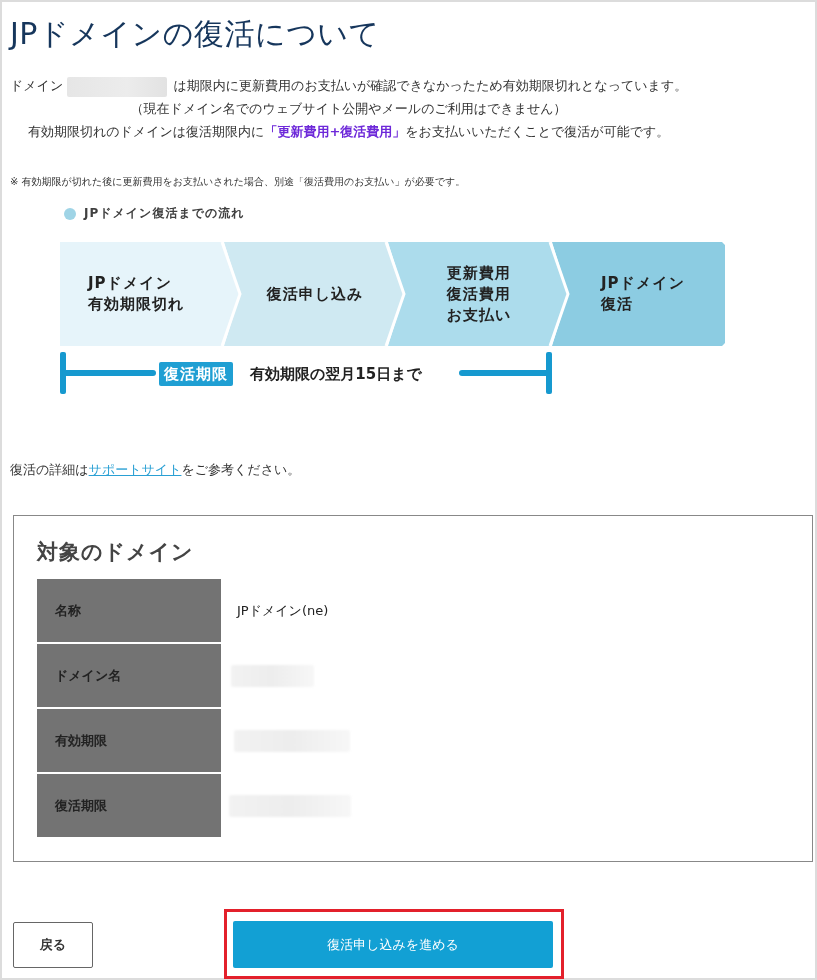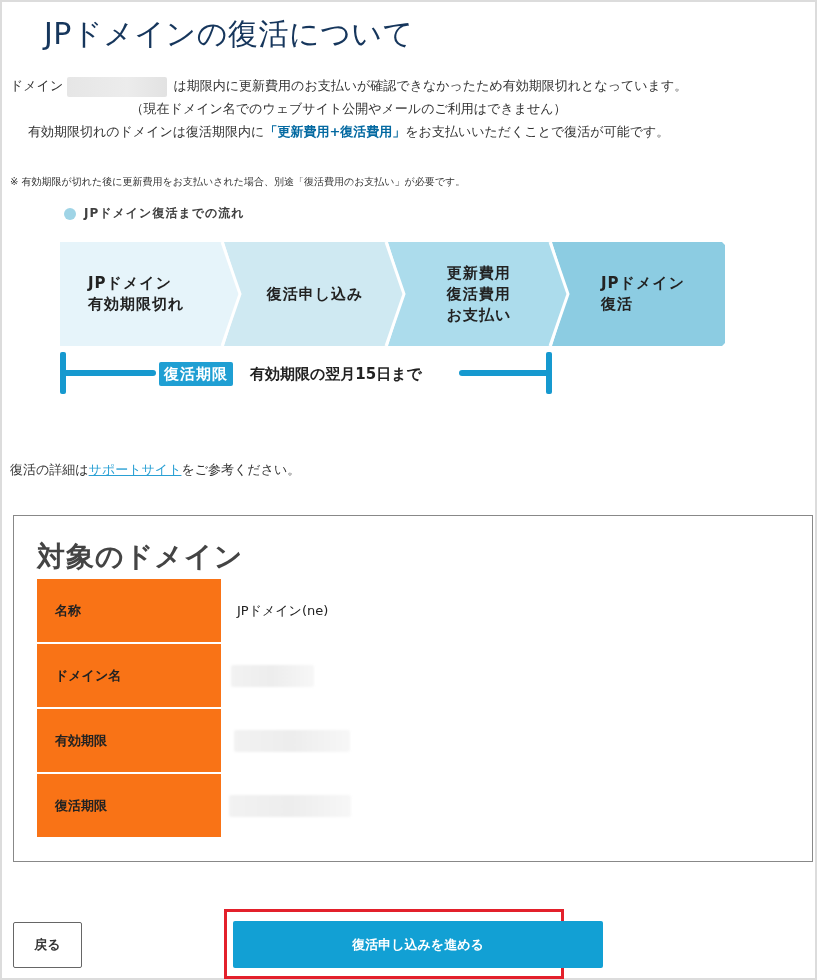--- a/index.html
+++ b/index.html
@@ -6,30 +6,29 @@
     html, body { width: 817px; height: 980px; background: #ffffff; overflow: hidden; }
     body { font-family: "DejaVu Sans", "Liberation Sans", sans-serif; color: #333333; }
     .frame {
       position: absolute; left: 0; top: 0; width: 817px; height: 980px;
       border: 2px solid #dcdcdc; background: #fff;
     }
     .page-title {
       position: absolute; left: 8px; top: 12px;
       font-size: 30px; font-weight: normal; color: #16365c; letter-spacing: 0.5px;
       white-space: nowrap;
-      margin-left: 34px;
     }
     .intro { position: absolute; left: 8px; top: 72px; font-size: 13px; line-height: 23px; color: #333; white-space: nowrap; }
     .intro .line { display: block; height: 23px; text-align: center; }
     .blur-box {
       display: inline-block; vertical-align: middle; width: 100px; height: 20px;
       background: linear-gradient(90deg, #e6e6e6, #ececec 60%, #e2e2e2);
       margin: 0 2px 0 0; border-radius: 2px; filter: blur(0.6px);
     }
-    .highlight { color: #0369a1; font-weight: bold; }
+    .highlight { color: #6d28d9; font-weight: bold; }
     .note { position: absolute; left: 8px; top: 173px; font-size: 10px; color: #333; white-space: nowrap; }
 
     .flow-title {
       position: absolute; left: 62px; top: 203px; font-size: 12px; font-weight: bold; color: #404040;
       white-space: nowrap; display: flex; align-items: center; letter-spacing: 1px;
     }
     .flow-title .dot { width: 12px; height: 12px; border-radius: 50%; background: #9fd4e6; margin-right: 8px; display: inline-block; }
 
     .flow { position: absolute; left: 58px; top: 240px; width: 618px; height: 104px; }
     .flow svg { position: absolute; left: 0; top: 0; }
@@ -50,46 +49,46 @@
       position: absolute; left: 190px; top: 10px; height: 24px; line-height: 24px; font-size: 15px; font-weight: bold; color: #222; white-space: nowrap;
     }
 
     .body-text { position: absolute; left: 8px; font-size: 13px; color: #333; white-space: nowrap; }
     .link { color: #2aa0d4; text-decoration: underline; cursor: pointer; }
 
     .domain-box {
       position: absolute; left: 11px; top: 513px; width: 800px; height: 347px;
       border: 1px solid #888; background: #fff;
     }
-    .domain-box h2 { position: absolute; left: 23px; top: 22px; font-size: 28px; font-weight: bold; color: #444; letter-spacing: 1px; }
+    .domain-box h2 { position: absolute; left: 23px; top: 22px; font-size: 21px; font-weight: bold; color: #444; letter-spacing: 1px; }
     .dtable { position: absolute; left: 23px; top: 63px; width: 700px; }
     .drow { position: relative; height: 65px; }
     .dth {
-      position: absolute; left: 0; top: 0; width: 184px; height: 64px; background: #f97316;
+      position: absolute; left: 0; top: 0; width: 184px; height: 64px; background: #737373;
       font-size: 13px; font-weight: bold; color: #222; line-height: 64px; padding-left: 18px;
       border-bottom: 1px solid #ffffff;
     }
     .dtd { position: absolute; left: 200px; top: 0; height: 64px; line-height: 64px; font-size: 13px; color: #222; }
     .redact {
       position: absolute; height: 22px; background: linear-gradient(90deg, #f2f2f2, #ededed 50%, #f7f7f7);
       border-radius: 2px; filter: blur(0.8px);
     }
 
     .back-btn {
-      position: absolute; left: 11px; top: 920px; width: 69px; height: 46px;
+      position: absolute; left: 11px; top: 920px; width: 80px; height: 46px;
       border: 1px solid #666; background: #fff; font-size: 13px; font-weight: bold; color: #333;
       display: flex; align-items: center; justify-content: center; cursor: pointer; border-radius: 2px;
     }
     .highlight-frame {
       position: absolute; left: 222px; top: 907px; width: 340px; height: 70px;
       border: 3px solid #e3202b;
     }
     .proceed-btn {
-      position: absolute; left: 231px; top: 919px; width: 370px; height: 47px;
-      background: #12a0d4; color: #fff; font-size: 13px; font-weight: bold; border-radius: 2px;
+      position: absolute; left: 231px; top: 919px; width: 320px; height: 47px;
+      background: #12a0d4; color: #fff; font-size: 13px; font-weight: normal; border-radius: 2px;
       display: flex; align-items: center; justify-content: center; cursor: pointer;
     }
   </style>
 </head>
 <body>
 
 <div class="frame">
 
   <h1 class="page-title">JPドメインの復活について</h1>
 

